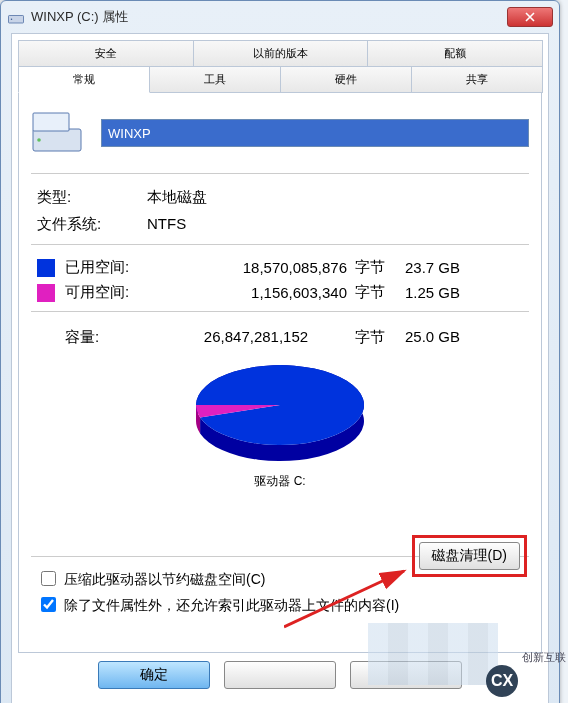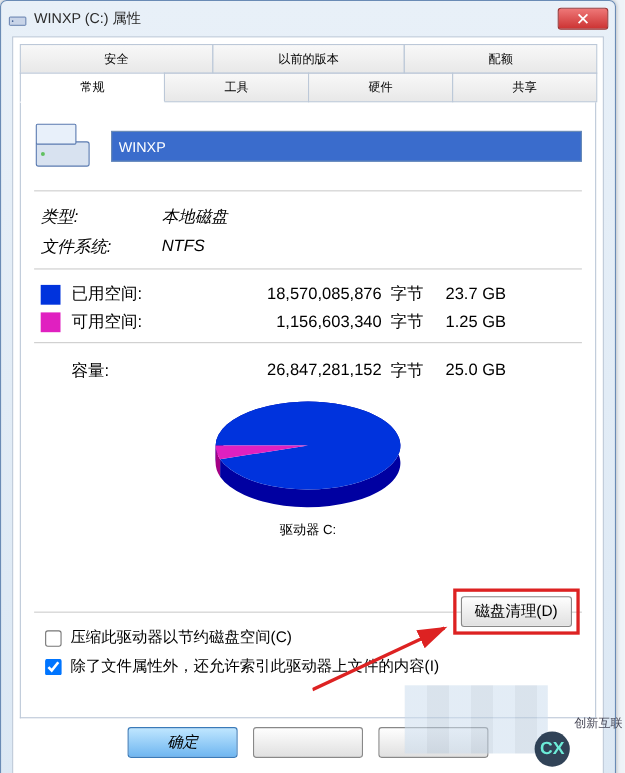--- a/index.html
+++ b/index.html
@@ -21,57 +21,57 @@
     .tabs-row2 { margin-top:-1px; }
 
     .tab-content { border:1px solid #bcc8d8; border-top:none; padding: 18px 12px 12px 12px; min-height: 560px; position:relative; }
 
     .name-row { display:flex; align-items:center; gap:18px; margin-bottom:18px; }
     .drive-icon { width:52px; height:44px; }
     .name-input { flex:1; height:28px; border:1px solid #6a8bb5; background:#3a6ccc; color:#fff; padding: 0 6px; font-size:13px; }
 
     .sep { border:none; border-top:1px solid #ccc; margin: 6px 0 10px 0; }
 
-    .info-row { display:flex; font-size:15px; padding: 4px 0 4px 6px; font-style: italic; }
+    .info-row { display:flex; font-size:15px; padding: 4px 0 4px 6px; }
     .info-label { width:110px; }
     .info-val { }
 
     .space-row { display:flex; align-items:center; font-size:15px; padding: 3px 0 3px 6px; }
     .swatch { width:18px; height:18px; margin-right:10px; display:inline-block; }
     .sw-used { background:#0033dd; }
     .sw-free { background:#e020c0; }
     .space-label { width:100px; }
     .space-bytes { width:190px; text-align:right; padding-right:8px; }
     .space-unit { width:50px; }
     .space-gb { width:80px; text-align:left; }
 
     .cap-row { display:flex; font-size:15px; padding: 6px 0 6px 34px; }
     .cap-label { width:100px; }
-    .cap-bytes { width:190px; text-align:right; padding-right:8px; }
+    .cap-bytes { width:190px; text-align:center; padding-right:8px; }
     .cap-unit { width:50px; }
     .cap-gb { width:80px; }
 
     .pie-wrap { text-align:center; margin-top:6px; position:relative; }
     .drive-letter-lbl { font-size:12px; margin-top:0; display:inline-block; }
 
     .cleanup-area { position:absolute; right:8px; top:436px; padding:6px; }
     .highlight-box { border:3px solid #d22; padding:4px; }
     .win-btn { background: linear-gradient(to bottom,#fefefe,#e0e0e0); border:1px solid #888; border-radius:3px; padding:4px 12px; font-size:14px; cursor:pointer; }
 
     .arrow-svg { position:absolute; left:265px; top:472px; pointer-events:none; }
 
-    .check-row { display:flex; align-items:center; font-size:14px; padding:4px 0 4px 10px; }
+    .check-row { display:flex; font-size:14px; padding:4px 0 4px 10px; }
     .check-row input { width:15px; height:15px; margin-right:8px; }
 
     .footer { display:flex; justify-content:center; gap:14px; padding:8px 0 2px 0; }
-    .footer .win-btn { width:100px;font-style:italic; }
+    .footer .win-btn { width:112px; }
     .footer .ok { background: linear-gradient(to bottom,#bfe6ff,#6fb6f0); border-color:#3a7ab8; }
 
     .watermark { position:absolute; right:2px; bottom:6px; display:flex; align-items:center; gap:4px; opacity:.9; }
-    .watermark .logo { width:32px; height:32px; background:#1b2f45; border-radius:50%; display:flex; align-items:center; justify-content:center; color:#5eead4; font-weight:bold;margin-top:48px; }
+    .watermark .logo { width:32px; height:32px; background:#1b2f45; border-radius:50%; display:flex; align-items:center; justify-content:center; color:#ffffff; font-weight:bold;margin-top:48px; }
     .watermark .txt { font-size:11px; color:#334; }
 
     .pixelblur { position:absolute; bottom:18px; right:70px; width:130px; height:62px; background: repeating-linear-gradient(90deg,#cde,#cde 20px,#bcd 20px,#bcd 40px); opacity:.55; }
   </style>
 </head>
 <body>
 
 <div class="win-frame">
   <div class="titlebar">
     <svg class="titlebar-icon" viewBox="0 0 24 24">

